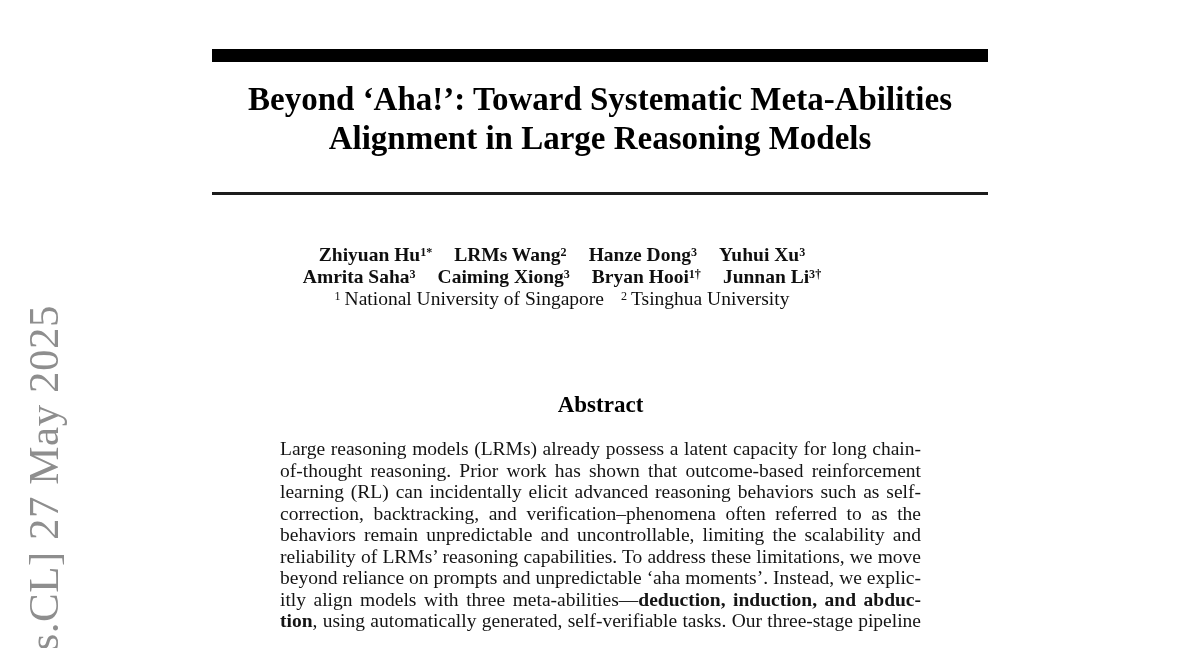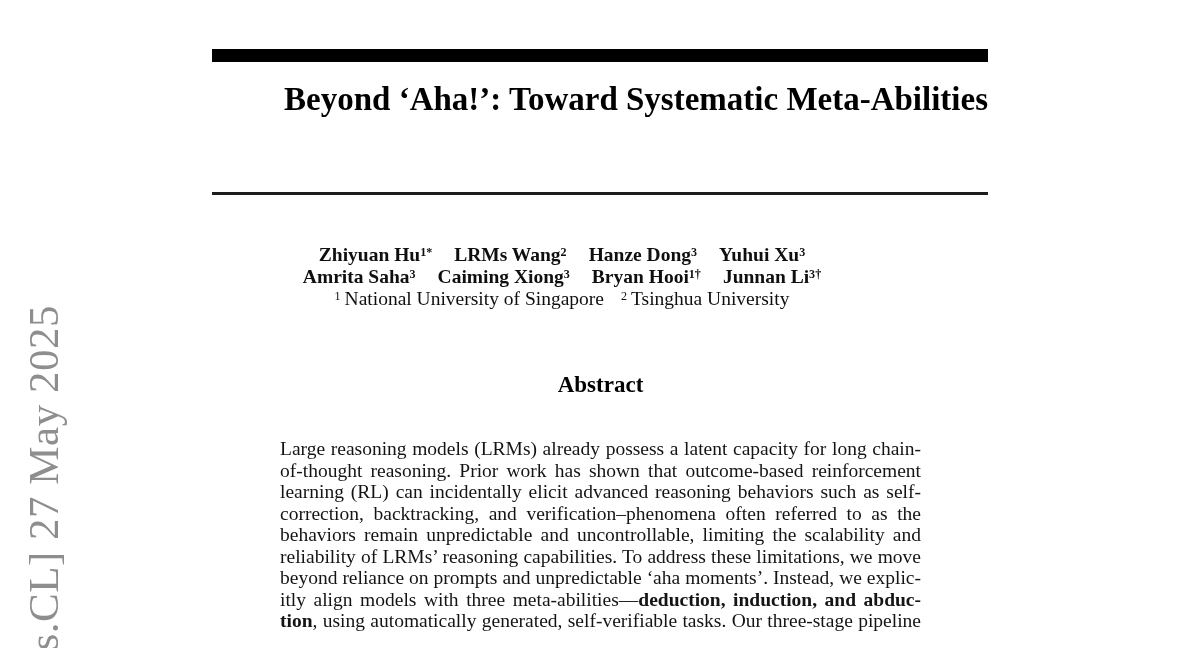--- a/index.html
+++ b/index.html
@@ -43,21 +43,21 @@
     width: 776px; height: 3px;
     background: #1c1c1c;
   }
 
   
   .title {
     position: absolute;
     left: 212px; top: 80px;
     width: 776px;
     margin: 0;
-    text-align: right;
+    text-align: center;
     font-size: 33px;
     line-height: 39px;
     font-weight: bold;
     color: #000000;
   }
   .title .tline { display: block; }
 
   
   .authors {
     position: absolute;
@@ -84,21 +84,21 @@
     line-height: 0;
     vertical-align: baseline;
     position: relative;
     top: -0.45em;
   }
   .affil sup.sp { margin-right: 4px; }
 
   
   .abs-heading {
     position: absolute;
-    left: 280px; top: 372px;
+    left: 280px; top: 392px;
     width: 641px;
     text-align: center;
     font-size: 23px;
     line-height: 26px;
     font-weight: bold;
     color: #000000;
   }
   .abs-body {
     position: absolute;
     left: 280px; top: 438px;
@@ -118,20 +118,21 @@
 <body>
 
 <div class="page">
 
   <div class="stamp">cs.CL] 27 May 2025</div>
 
   <div class="rule-top"></div>
 
   <h1 class="title">
     <span class="tline">Beyond ‘Aha!’: Toward Systematic Meta-Abilities</span>
+    <span class="tline">Alignment in Large Reasoning Models</span>
   </h1>
 
   <div class="rule-bottom"></div>
 
   <div class="authors">
     <div class="author-row">
       <span class="author"><span>Zhiyuan Hu</span><sup class="sp">1*</sup></span>
       <span class="author"><span>LRMs Wang</span><sup class="sp">2</sup></span>
       <span class="author"><span>Hanze Dong</span><sup class="sp">3</sup></span>
       <span class="author"><span>Yuhui Xu</span><sup class="sp">3</sup></span>

